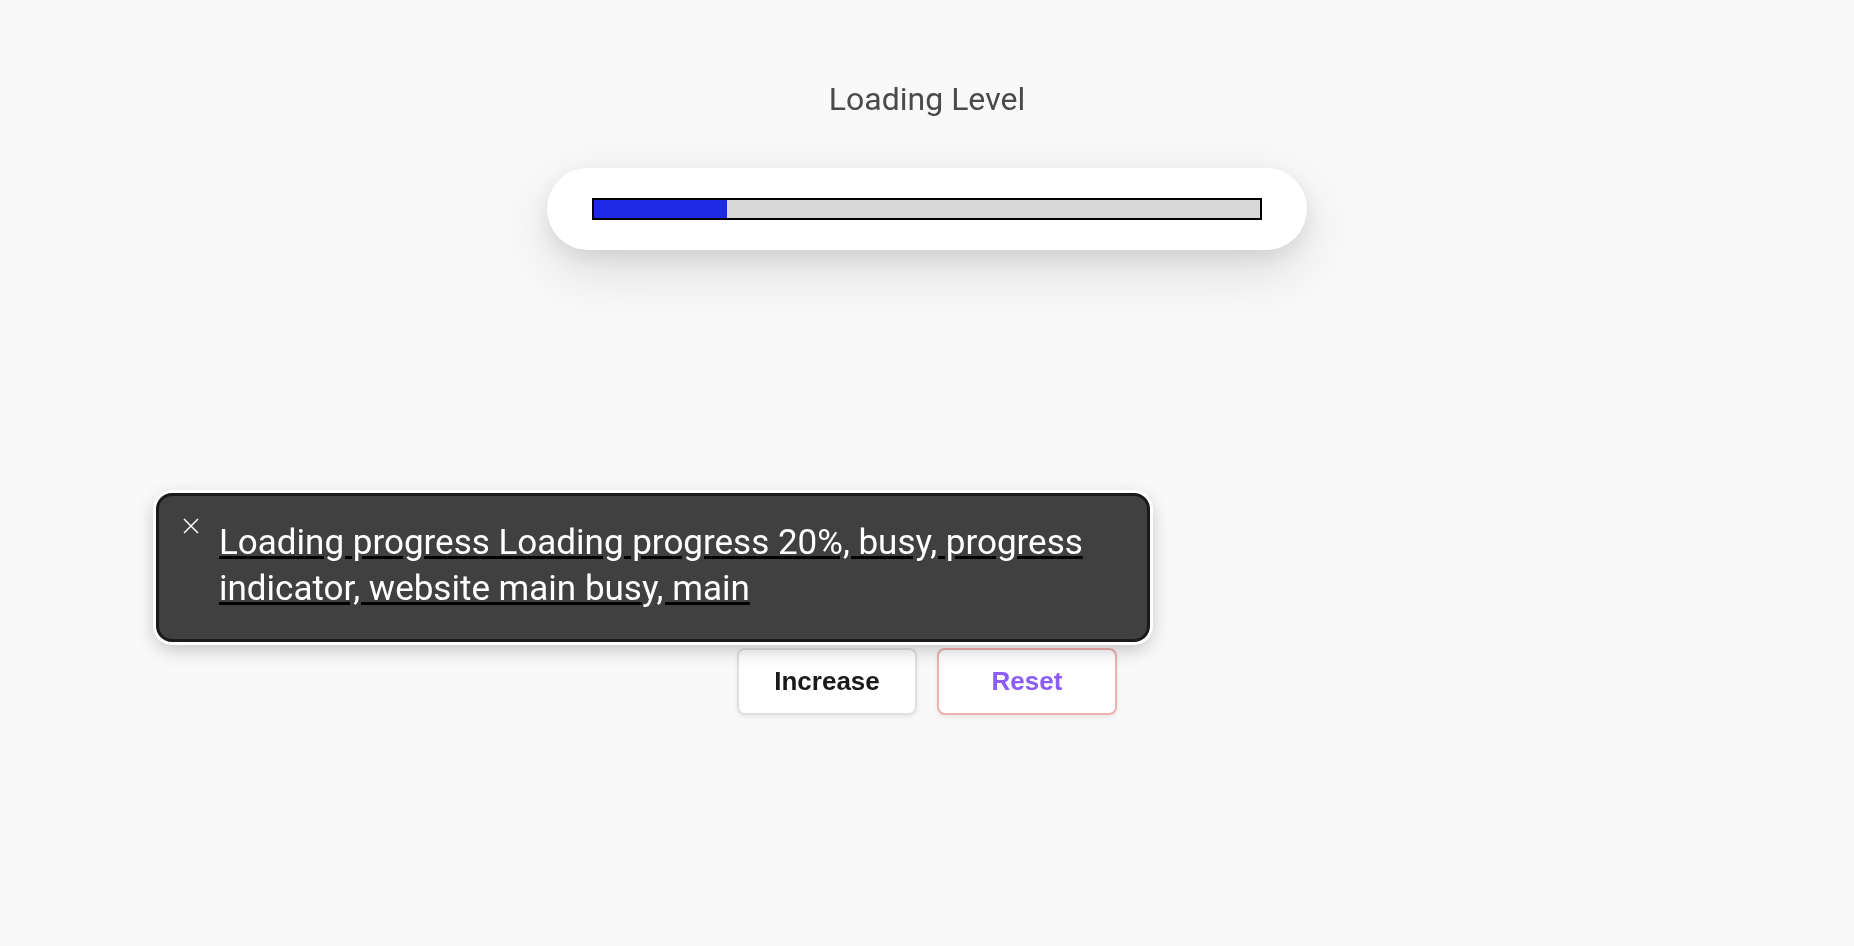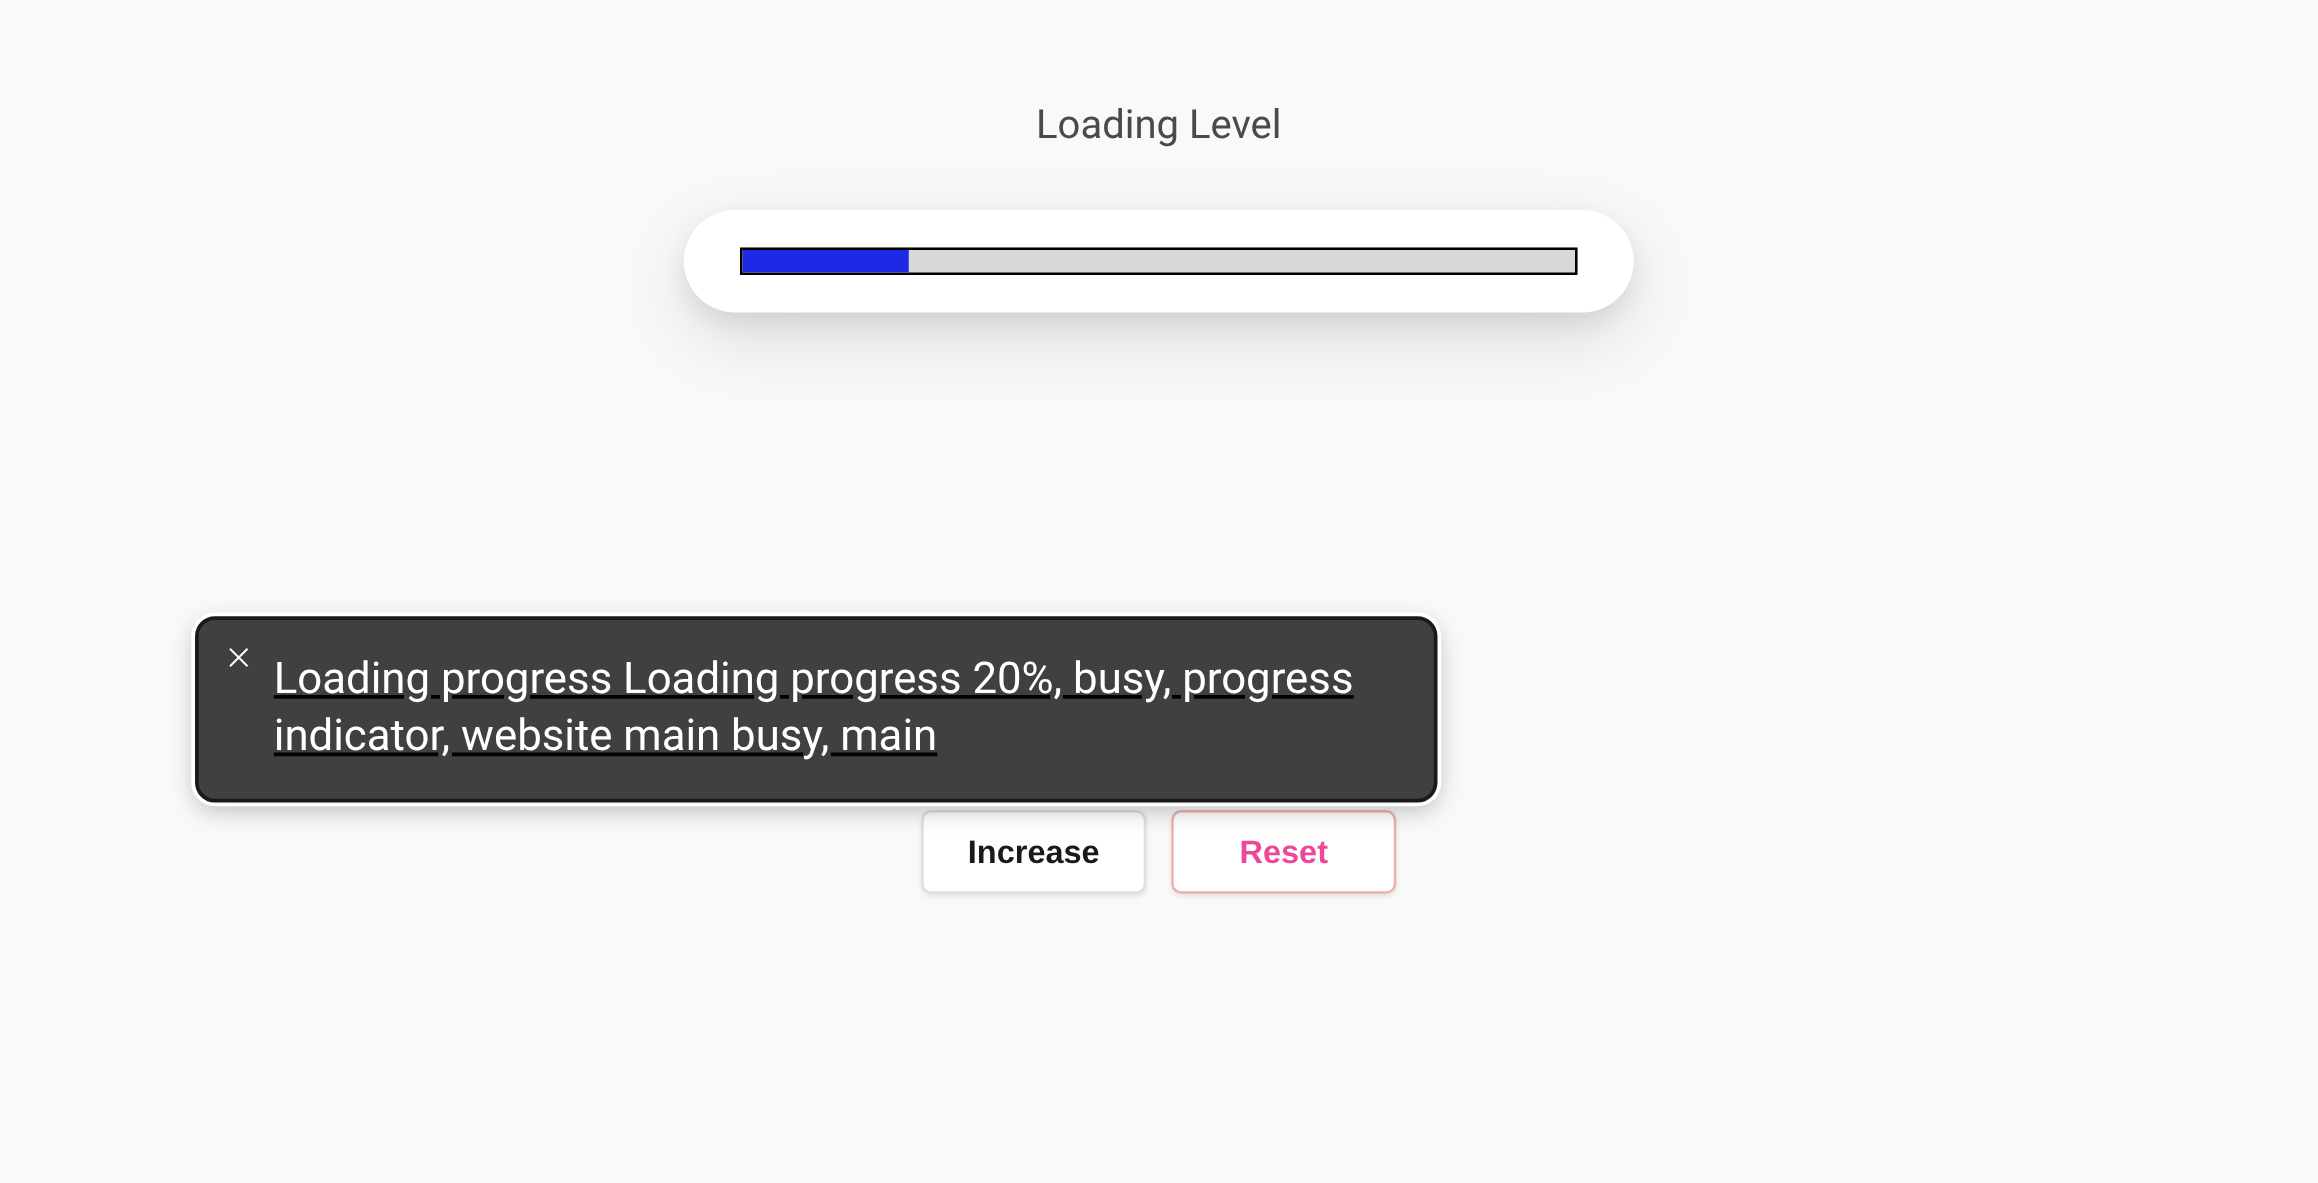--- a/index.html
+++ b/index.html
@@ -81,21 +81,21 @@
     
     .btn-default {
       color: #1a1a1a;
     }
     
     .btn-complete {
       color: #1e5ee6;
     }
     
     .btn-reset {
-      color: #ec4899;
+      color: #8b5cf6;
       border-color: #f0b0b0;
     }
     
     .tooltip-overlay {
       position: absolute;
       left: 156px;
       top: 493px;
       width: 994px;
       background: #404040;
       border: 3px solid #1a1a1a;

